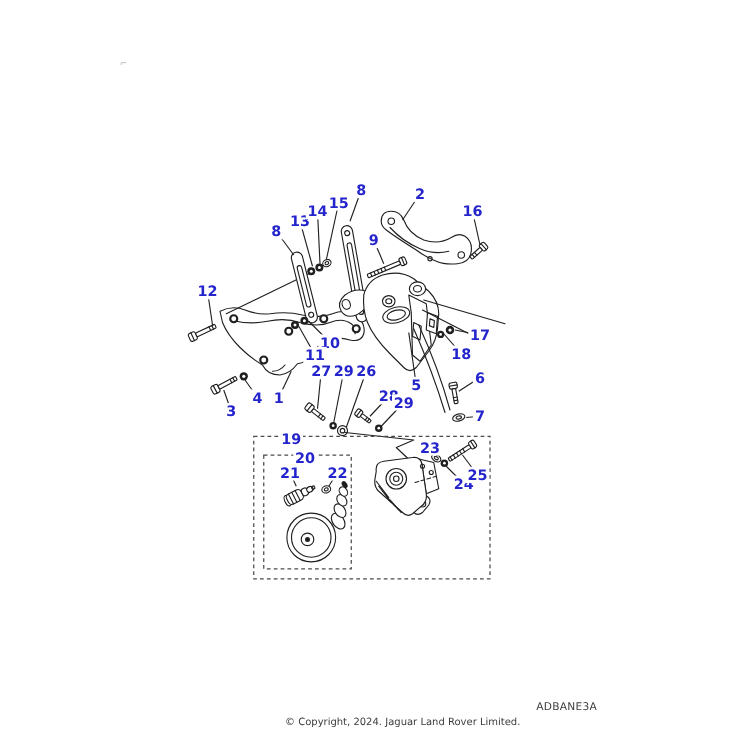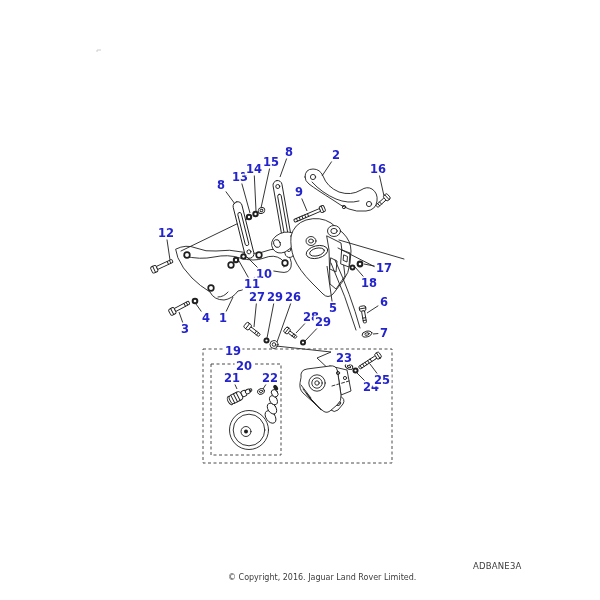--- a/index.html
+++ b/index.html
@@ -5,21 +5,21 @@
   html,body{margin:0;padding:0;background:#fff;}
   #stage{position:relative;width:600px;height:600px;background:#fff;overflow:hidden;
          font-family:"DejaVu Sans","Liberation Sans",sans-serif;}
   svg{position:absolute;left:0;top:0;}
   .ln{fill:none;stroke:var(--ln,#1f1f1f);stroke-width:0.9;stroke-linecap:round;stroke-linejoin:round;}
   .fw{fill:#fff;stroke:var(--ln,#1f1f1f);stroke-width:0.9;stroke-linecap:round;stroke-linejoin:round;}
   .dk{fill:var(--ln,#1f1f1f);stroke:none;}
   .hole{fill:#fff;stroke:var(--ln,#1f1f1f);stroke-width:1.7;}
   .callout-text{font-weight:bold;font-size:11.5px;}
   .footer-text{position:absolute;color:#3d3d3d;}
-  #diagram-code{left:429px;top:561px;font-size:8.5px;letter-spacing:0.2px;margin-left:44px;}
+  #diagram-code{left:429px;top:561px;font-size:8.5px;letter-spacing:0.2px;}
   #copyright-line{left:228px;top:573px;font-size:8px;}
 </style>
 </head>
 <body style="background: rgb(255, 255, 255);">
 
 <div id="stage">
 
 <svg id="diagram-svg" width="600" height="600" viewBox="0 0 600 600" style="--ln: #1f1f1f;">
 
   <path d="M97,50 h4 M97,50 v2" stroke="#cccccc" stroke-width="1" fill="none"></path>
@@ -416,14 +416,14 @@
         </g>
         <g>
           <line x1="323" y1="322" x2="305" y2="341" stroke="#1f1f1f" stroke-width="0.9"></line>
           <rect x="313.6" y="315.5" width="18.8" height="13" fill="#fff"></rect>
           <text x="323" y="326.2" text-anchor="middle" class="callout-text" fill="#2424cc">29</text>
         </g>
       </g>
 </svg>
 
 <div id="diagram-code" class="footer-text">ADBANE3A</div>
-<div id="copyright-line" class="footer-text">© Copyright, 2016. Jaguar Land Rover Limited.</div>
+<div id="copyright-line" class="footer-text">© Copyright, 2024. Jaguar Land Rover Limited.</div>
 </div>
 
 </body></html>

